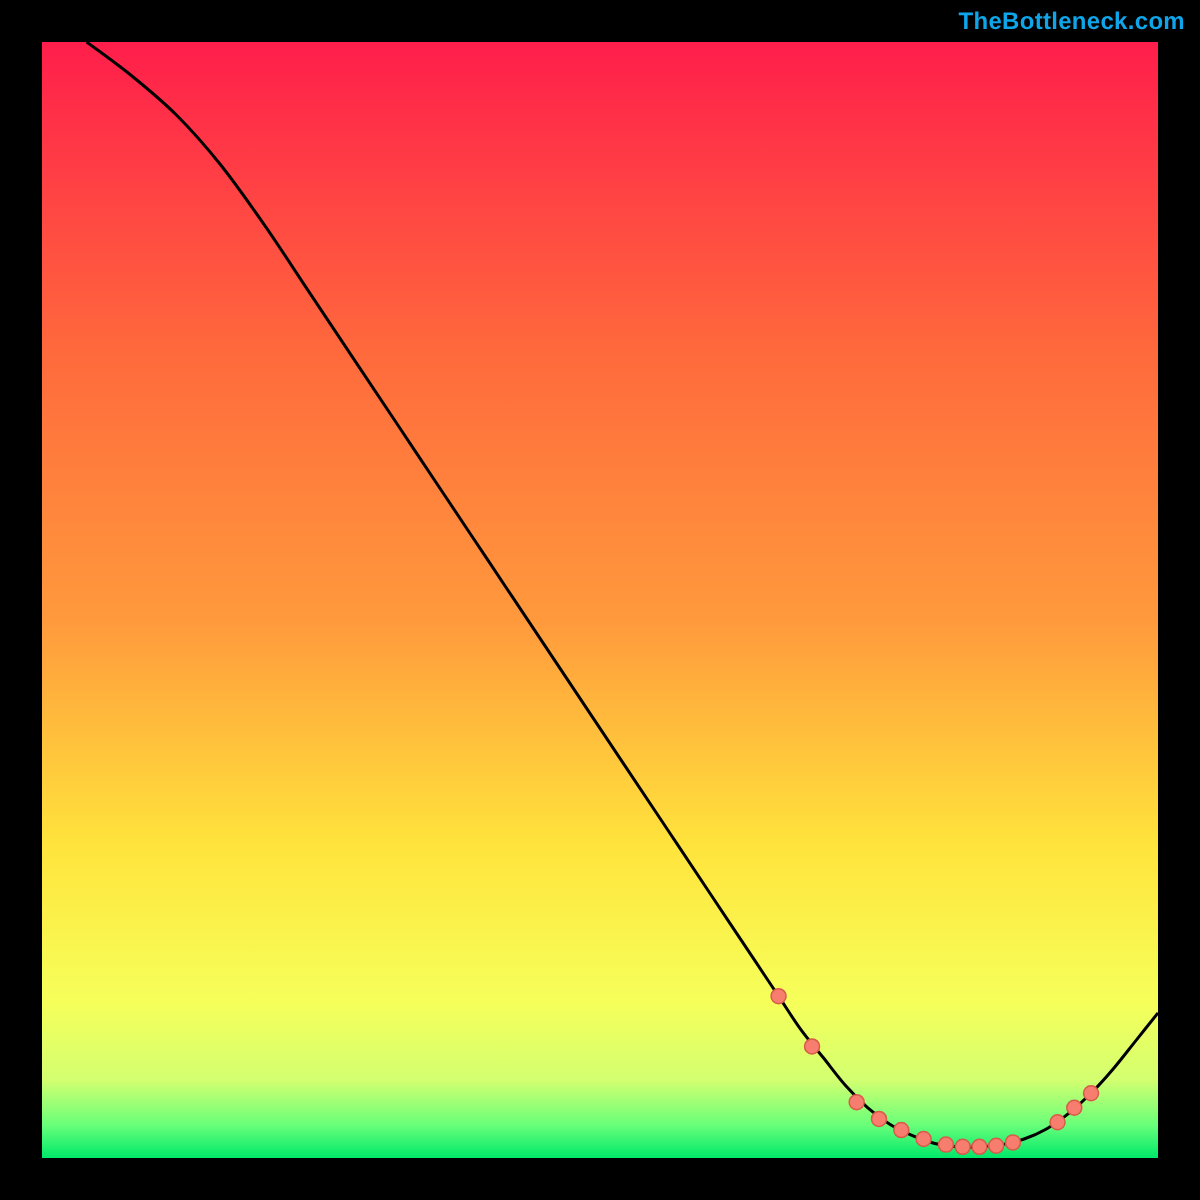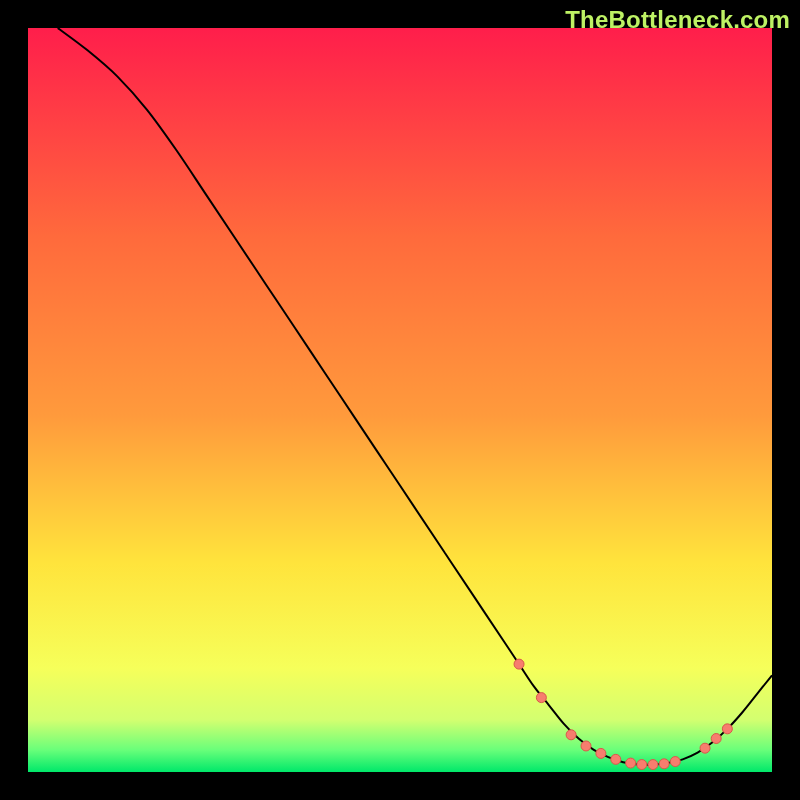--- a/index.html
+++ b/index.html
@@ -17,23 +17,23 @@
     left: 0;
     top: 0;
     width: 744px;
     height: 744px;
   }
   .watermark {
     position: absolute;
     top: 6px;
     right: 10px;
     font-family: Arial, Helvetica, sans-serif;
-    font-size: 24px;
+    font-size: 16px;
     font-weight: 600;
-    color: #bef264;
+    color: #0ea5e9;
     letter-spacing: 0.2px;
   }
 </style>
 </head>
 <body>
 
 <div class="watermark">TheBottleneck.com</div>
 
 <div class="frame">
   <svg class="plot-area" viewBox="0 0 744 744">

